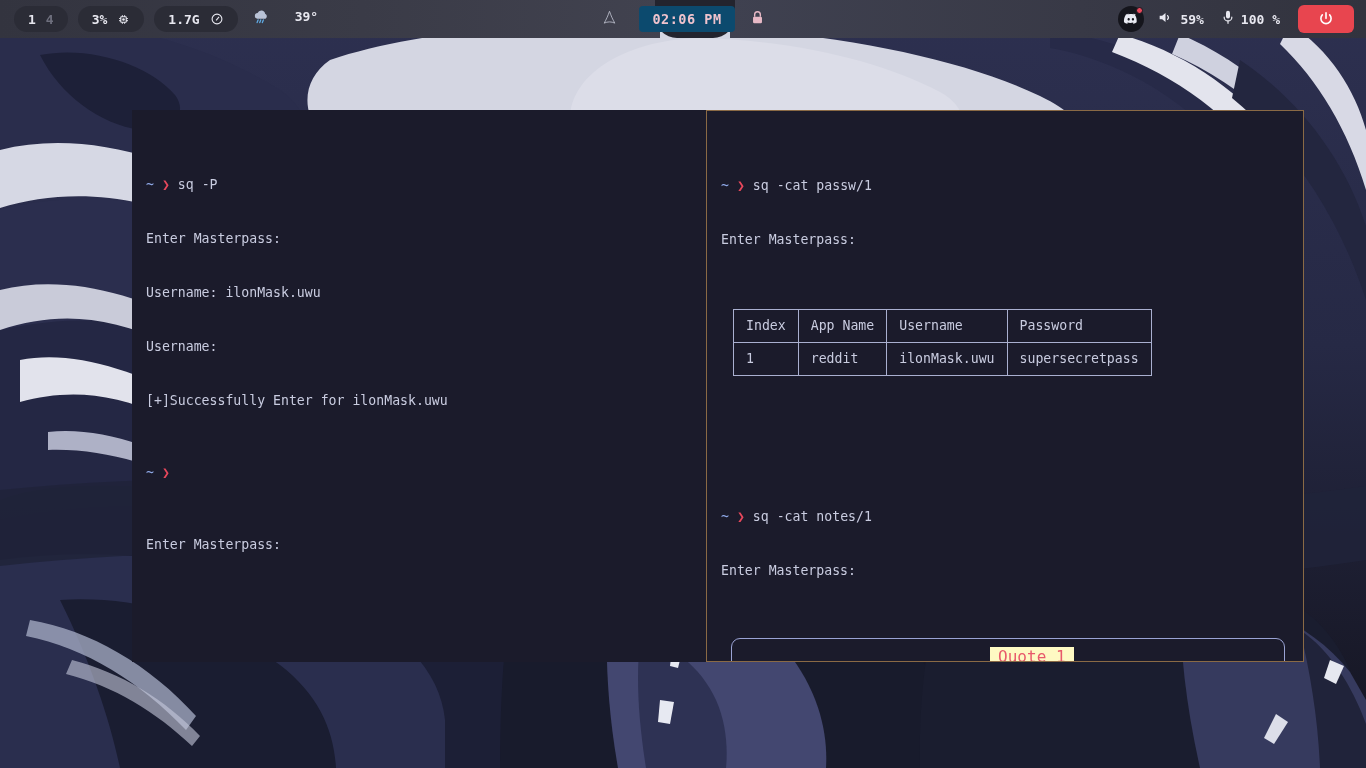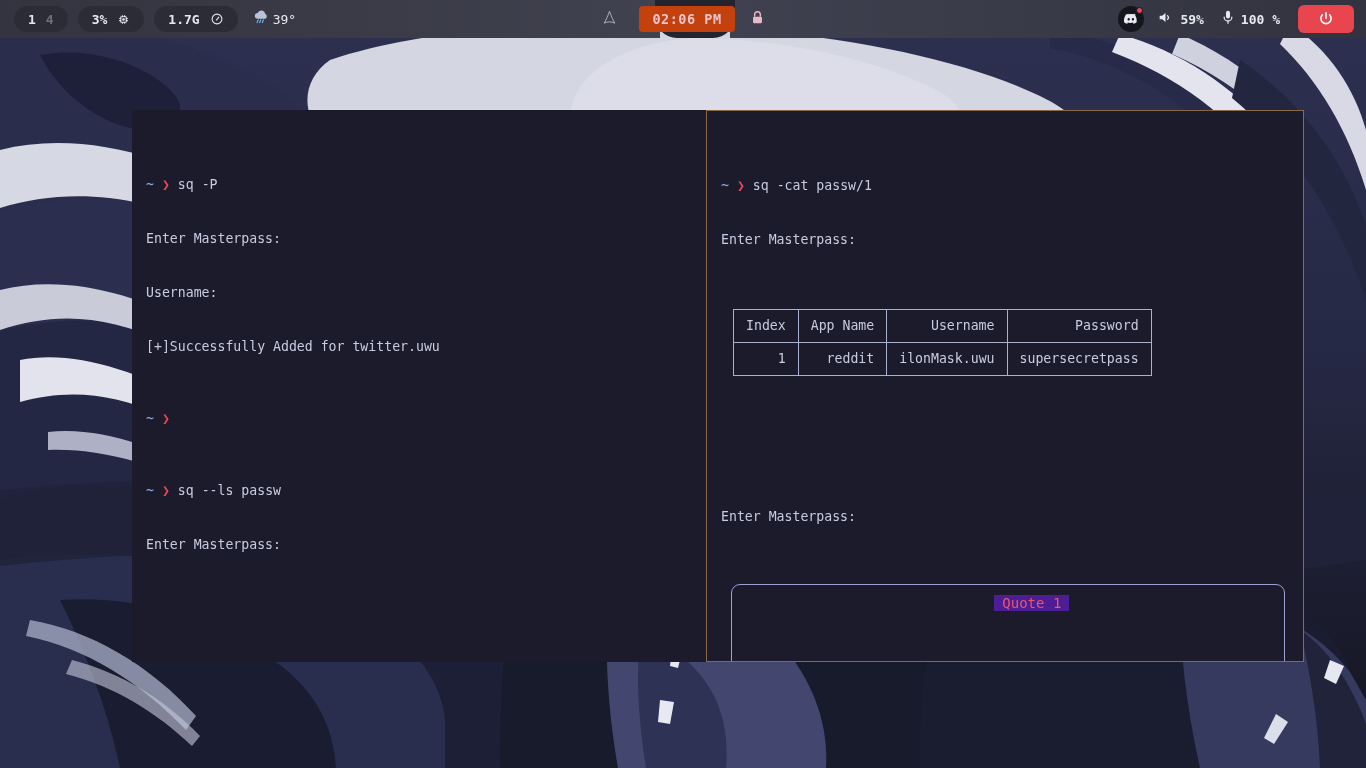--- a/index.html
+++ b/index.html
@@ -52,33 +52,33 @@
     gap: 10px;
     padding: 0 14px;
     color: #e8e8f0;
     font-size: 13px;
     font-weight: bold;
   }
   .ws-num { color: #e6e6ee; }
   .ws-num.dim { color: #6e6f7d; }
   .pill .ico { display: inline-flex; align-items: center; }
   .weather-group {
-    display: flex; align-items: center; gap: 2px;
-    color: #e8e8f0; font-size: 13px; font-weight: normal;
+    display: flex; align-items: flex-start; gap: 24px;
+    color: #e8e8f0; font-size: 13px; font-weight: bold;
     margin-left: 4px;
   }
 
   .center-group {
     position: absolute; left: 0; right: 0; top: 0; height: 38px;
     display: flex; align-items: center; justify-content: center;
     gap: 0px; z-index: 4;
   }
   .arch-ico { margin-right: 22px; opacity: .8; }
   .clock-pill {
-    background: #c2410c;
+    background: #0c4a6e;
     color: #f0c3cd;
     font-size: 13.5px; font-weight: bold;
     padding: 5px 13px;
     border-radius: 4px;
     letter-spacing: .5px;
   }
   .lock-ico { margin-left: 16px; }
 
   .discord-badge {
     position: relative;
@@ -122,39 +122,39 @@
                 border: 1px solid #8a6a45; }
 
   .prompt-tilde { color: #8fa9e8; }
   .prompt-arrow { color: #e8485c; font-weight: bold; }
   .line { display: block; }
   .ptable-grid { border-collapse: collapse; margin: 6px 0 6px 12px; }
   .ptable-grid th, .ptable-grid td {
     border: 1px solid #aab0d0;
     padding: 7px 12px;
     font-size: 13.2px; line-height: 18px;
-    color: #c9cce0; font-weight: normal; text-align: right;
+    color: #c9cce0; font-weight: normal; text-align: left;
   }
 
   
   .quotebox {
     position: relative;
     margin: 4px 4px 0 10px;
     border: 1px solid #9aa3d4;
     border-radius: 9px;
     height: 104px;
     padding: 26px 20px 0 22px;
   }
   .quote-title {
     position: absolute; top: -9px; left: 0; right: 0;
     text-align: center;
   }
   .quote-title span {
-    background: #4c1d95; padding: 0 8px;
-    color: #e8596b; font-size: 14px;
+    background: #fef9c3; padding: 0 8px;
+    color: #e8596b; font-size: 16px;
   }
   .spacer { display:block; height:18px; }
 </style>
 </head>
 <body>
 
 <div id="wallpaper">
   <svg viewBox="0 0 1366 768" preserveAspectRatio="none" xmlns="http://www.w3.org/2000/svg">
     <defs>
       <linearGradient id="bgG" x1="0" y1="0" x2="0" y2="1">
@@ -303,26 +303,26 @@
         <path d="M5.4 4.9a6.4 6.4 0 1 0 9.2 0" fill="none" stroke="#fff" stroke-width="2" stroke-linecap="round"></path>
       </svg>
     </div>
   </div>
 </div>
 
 <div class="term" id="term-left">
 
   <span class="line"><span class="prompt-tilde">~</span> <span class="prompt-arrow">❯</span> <span>sq -P</span></span>
   <span class="line">Enter Masterpass:</span>
+  <span class="line">Username: ilonMask.uwu</span>
   <span class="line">Username:</span>
-  <span class="line">[+]Successfully Added for twitter.uwu</span>
+  <span class="line">[+]Successfully Enter for ilonMask.uwu</span>
 
   <span class="line"><span class="prompt-tilde">~</span> <span class="prompt-arrow">❯</span> </span>
 
-  <span class="line"><span class="prompt-tilde">~</span> <span class="prompt-arrow">❯</span> <span>sq --ls passw</span></span>
   <span class="line">Enter Masterpass:</span>
 
   
 
   
 
   
   
 
   
@@ -349,20 +349,21 @@
     <tr>
       <td>1</td>
       <td>reddit</td>
       <td>ilonMask.uwu</td>
       <td>supersecretpass</td>
     </tr>
   </tbody></table>
 
   <span class="spacer"></span>
 
+  <span class="line"><span class="prompt-tilde">~</span> <span class="prompt-arrow">❯</span> <span>sq -cat notes/1</span></span>
   <span class="line">Enter Masterpass:</span>
 
   <div class="quotebox">
     <div class="quote-title">
       <span>Quote 1</span>
     </div>
     
     
   </div>
 

